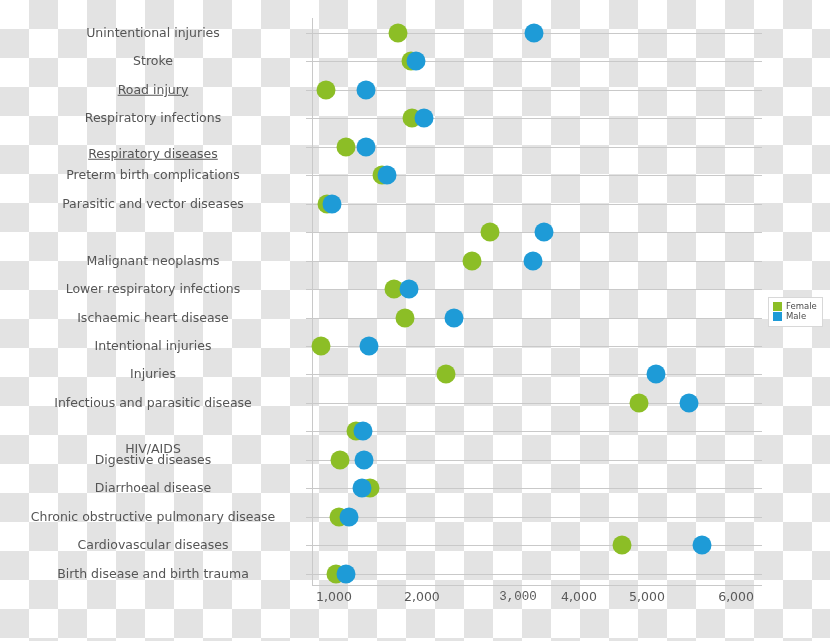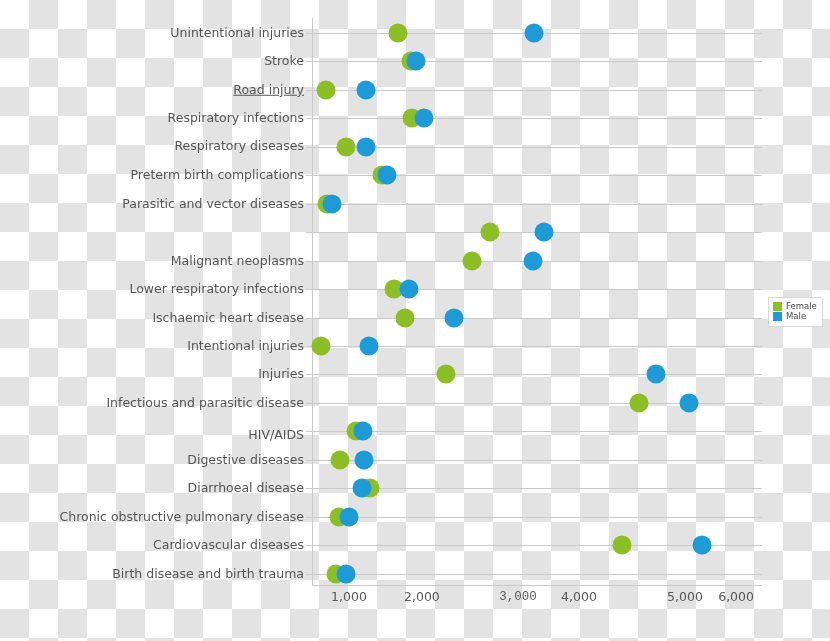--- a/index.html
+++ b/index.html
@@ -35,21 +35,21 @@
   .xaxis-line{
     position:absolute;left:312px;top:585px;width:450px;height:1px;
     background:#c9c9c9;
   }
 
   
   .cat-label{
     position:absolute;
     right:0;
     width:310px;
-    text-align:right;
+    text-align:center;
     font-size:12.5px;
     color:#555555;
     white-space:nowrap;
     transform:translateY(-50%);
     padding-right:8px;
     box-sizing:border-box;
     line-height:1;
   }
   #cat-labels{position:absolute;left:0;top:0;width:312px;height:641px;}
 
@@ -94,30 +94,30 @@
 </head>
 <body>
 
 <div id="stage">
 
   <div id="cat-labels">
       <div class="cat-label" style="top: 33px;">Unintentional injuries</div>
       <div class="cat-label" style="top: 61.45px;">Stroke</div>
       <div class="cat-label" style="top: 89.9px; text-decoration: underline;">Road injury</div>
       <div class="cat-label" style="top: 118.35px;">Respiratory infections</div>
-      <div class="cat-label" style="top: 146px;">Respiratory diseases</div>
+      <div class="cat-label" style="top: 154px; text-decoration: underline;">Respiratory diseases</div>
       <div class="cat-label" style="top: 175.25px;">Preterm birth complications</div>
       <div class="cat-label" style="top: 203.7px;">Parasitic and vector diseases</div>
       <div class="cat-label" style="top: 260.6px;">Malignant neoplasms</div>
       <div class="cat-label" style="top: 289.05px;">Lower respiratory infections</div>
       <div class="cat-label" style="top: 317.5px;">Ischaemic heart disease</div>
       <div class="cat-label" style="top: 345.95px;">Intentional injuries</div>
       <div class="cat-label" style="top: 374.4px;">Injuries</div>
       <div class="cat-label" style="top: 402.85px;">Infectious and parasitic disease</div>
-      <div class="cat-label" style="top: 435px;">HIV/AIDS</div>
+      <div class="cat-label" style="top: 449px;">HIV/AIDS</div>
       <div class="cat-label" style="top: 459.75px;">Digestive diseases</div>
       <div class="cat-label" style="top: 488.2px;">Diarrhoeal disease</div>
       <div class="cat-label" style="top: 516.65px;">Chronic obstructive pulmonary disease</div>
       <div class="cat-label" style="top: 545.1px;">Cardiovascular diseases</div>
       <div class="cat-label" style="top: 573.55px;">Birth disease and birth trauma</div>
     </div>
 
   <div class="yaxis-line"></div>
   <div class="xaxis-line"></div>
 
@@ -198,25 +198,25 @@
       <div class="dot male" title="Infectious and parasitic diseases — Male: 5400" style="left: 376.963px; top: 384.85px; background: rgb(30, 155, 215);"></div>
       <div class="dot male" title="HIV/AIDS — Male: 1250" style="left: 51.0471px; top: 413.3px; background: rgb(30, 155, 215);"></div>
       <div class="dot male" title="Digestive diseases — Male: 1260" style="left: 51.8325px; top: 441.75px; background: rgb(30, 155, 215);"></div>
       <div class="dot male" title="Diarrhoeal diseases — Male: 1240" style="left: 50.2618px; top: 470.2px; background: rgb(30, 155, 215);"></div>
       <div class="dot male" title="Chronic obstructive pulmonary disease — Male: 1070" style="left: 36.911px; top: 498.65px; background: rgb(30, 155, 215);"></div>
       <div class="dot male" title="Cardiovascular diseases — Male: 5560" style="left: 389.529px; top: 527.1px; background: rgb(30, 155, 215);"></div>
       <div class="dot male" title="Birth asphyxia and birth trauma — Male: 1030" style="left: 33.7696px; top: 555.55px; background: rgb(30, 155, 215);"></div>
     </div>
 
   <div id="xticks">
-      <div class="xtick" style="left: 349px;">1,000</div>
+      <div class="xtick" style="left: 334px;">1,000</div>
       <div class="xtick" style="left: 421.948px;">2,000</div>
       <div class="xtick" style="left: 518px; font-family: Liberation Mono, monospace;">3,000</div>
       <div class="xtick" style="left: 579.016px;">4,000</div>
-      <div class="xtick" style="left: 685px;">5,000</div>
+      <div class="xtick" style="left: 647px;">5,000</div>
       <div class="xtick" style="left: 736.084px;">6,000</div>
     </div>
 
   <div class="legend">
     <div class="legend-row">
       <span class="legend-swatch female"></span>
       <span class="legend-label">Female</span>
     </div>
     <div class="legend-row">
       <span class="legend-swatch male"></span>

